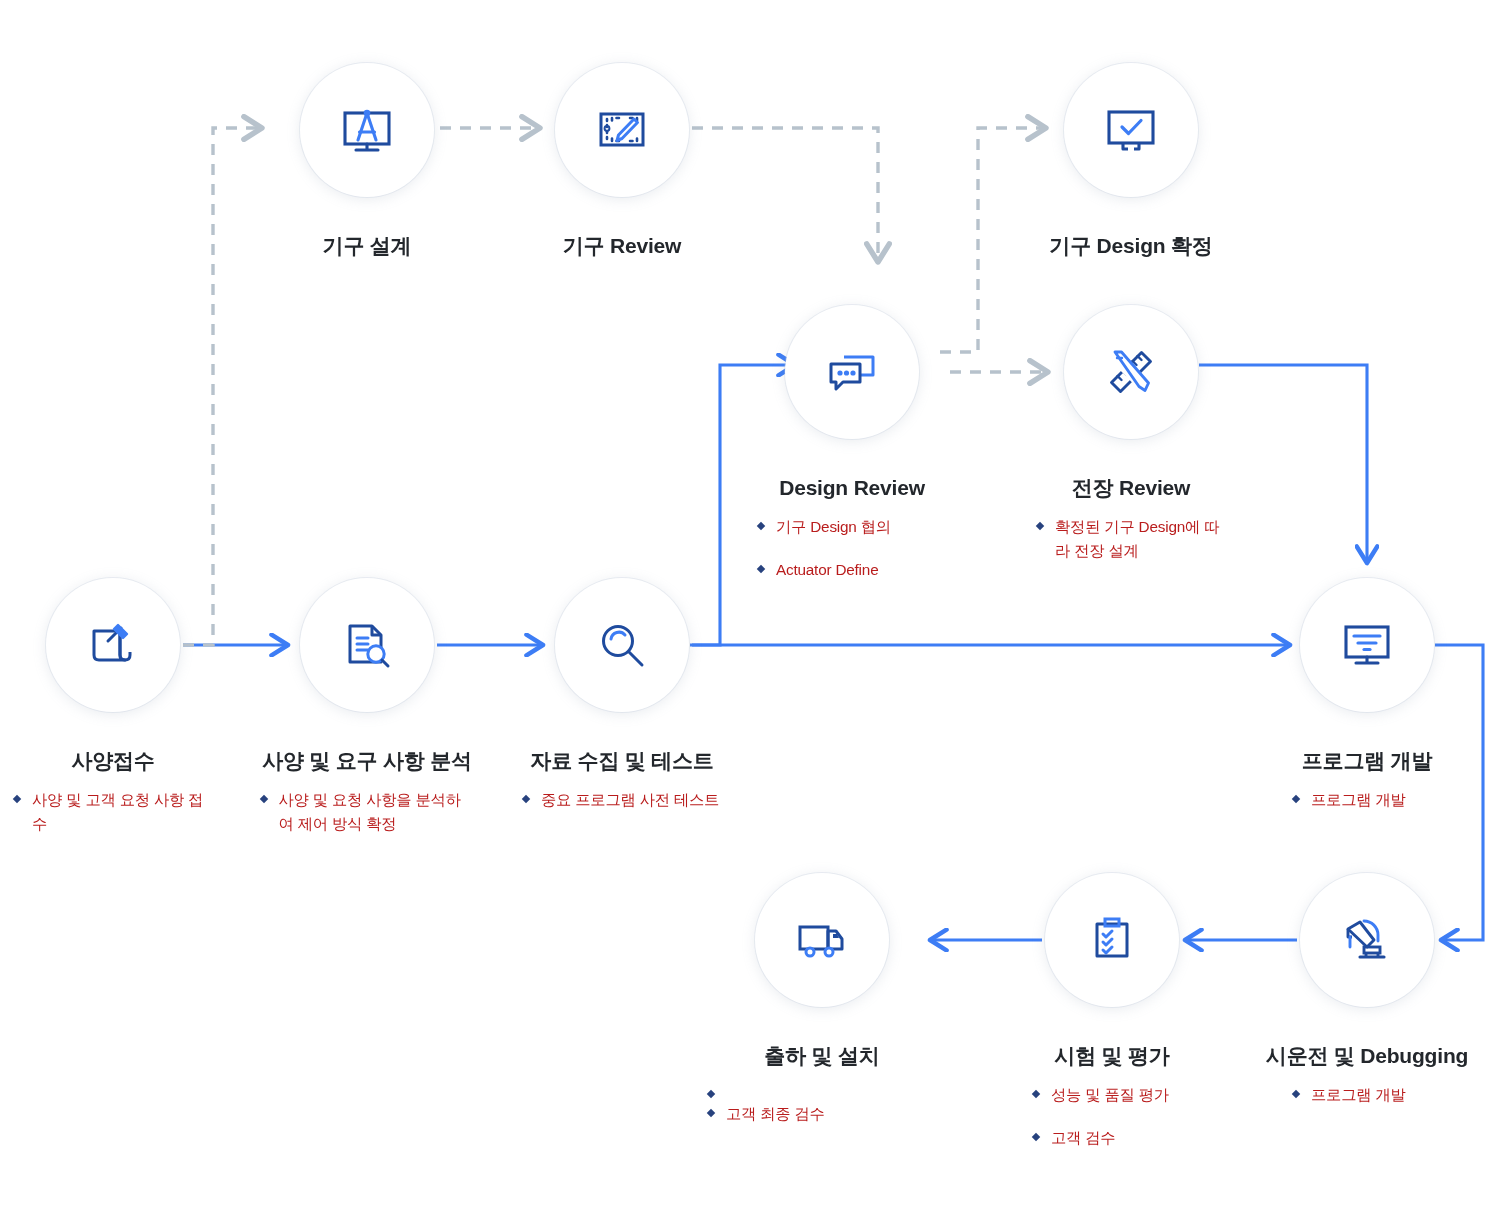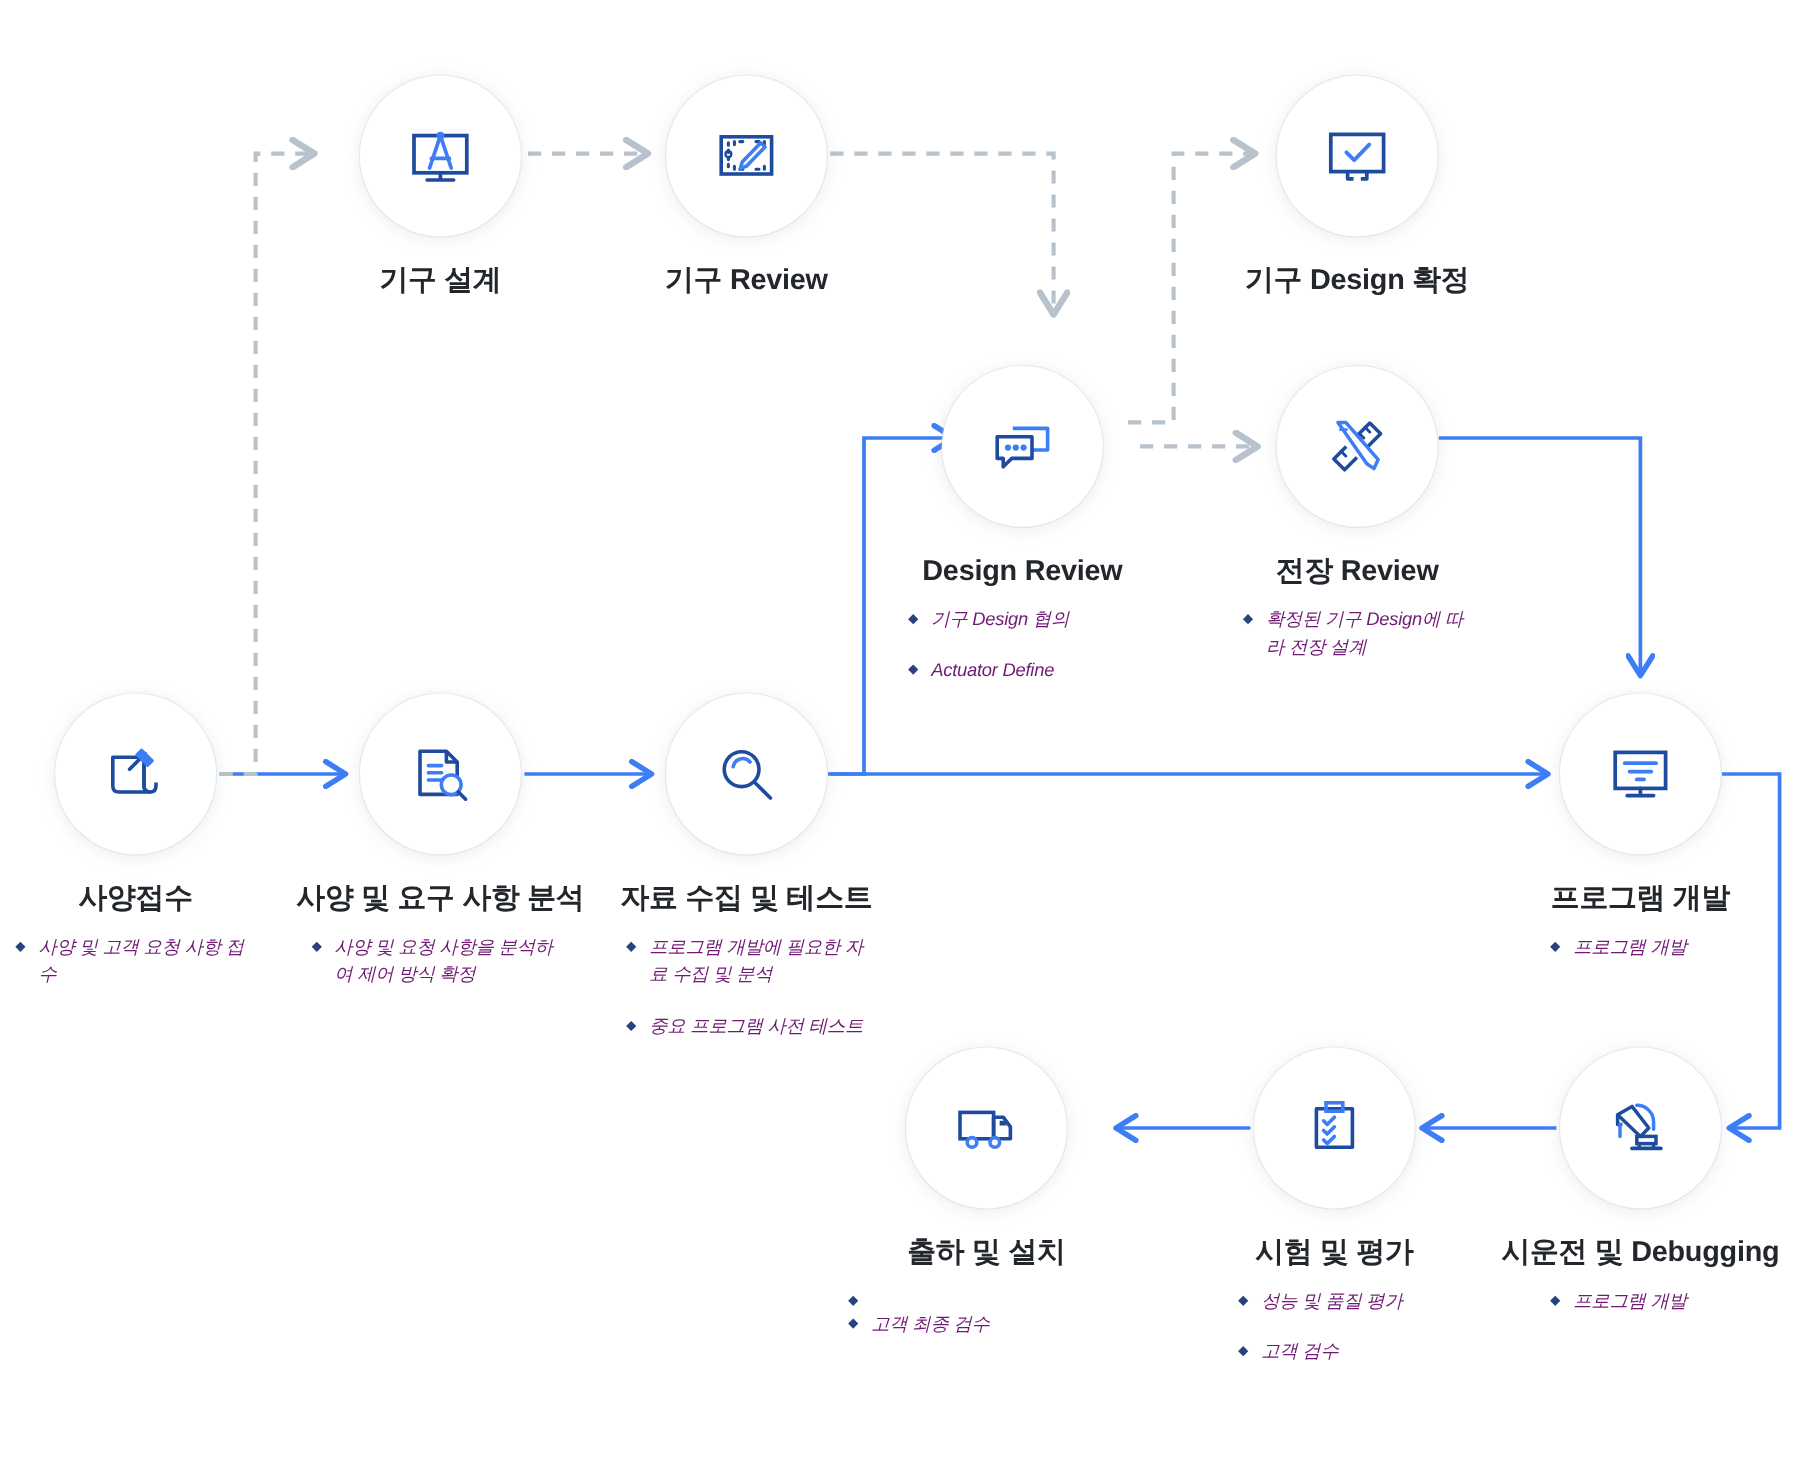--- a/index.html
+++ b/index.html
@@ -35,44 +35,43 @@
     background: #ffffff;
     box-shadow: 0 2px 14px rgba(140,155,175,0.20), 0 0 0 1px rgba(200,210,225,0.30);
     display: flex;
     align-items: center;
     justify-content: center;
     position: relative;
     z-index: 3;
   }
   .bubble svg { display: block; }
   .node-title {
-    margin-top: 22px;
-    font-size: 24px;
+    margin-top: 36px;
+    font-size: 21px;
     font-weight: 700;
     color: #23272c;
     letter-spacing: -0.2px;
     line-height: 1.25;
     white-space: nowrap;
   }
   .bullets {
     margin-top: 14px;
     padding: 0;
     list-style: none;
     text-align: left;
     display: inline-block;
   }
   .bullets li {
     position: relative;
     padding-left: 19px;
     margin-bottom: 19px;
     font-size: 15.3px;
     line-height: 1.52;
-    color: #701a75;
+    color: #b91c1c;
     letter-spacing: -0.2px;
-    font-style: italic;
   }
   .bullets li:last-child { margin-bottom: 0; }
   .bullets li .bl-dot {
     position: absolute;
     left: 1px; top: 8px;
     width: 6px; height: 6px;
     background: #27427e;
     transform: rotate(45deg);
   }
   .bw-200 { width: 200px; }
@@ -251,21 +250,20 @@
       <span>
         <svg width="66" height="66" viewBox="0 0 66 66">
           <circle cx="29" cy="29" r="14.5" fill="none" stroke="#1f4b9e" stroke-width="3"></circle>
           <path d="M22 27 A8 8 0 0 1 36 23" fill="none" stroke="#3d7df5" stroke-width="3" stroke-linecap="round"></path>
           <path d="M40 40 L53 53" stroke="#1f4b9e" stroke-width="3" stroke-linecap="round"></path>
         </svg>
       </span>
     </div>
     <div class="node-title">자료 수집 및 테스트</div>
     <ul class="bullets bw-200">
-      <li><span class="bl-dot"></span><span>프로그램 개발에 필요한 자료 수집 및 분석</span></li>
       <li><span class="bl-dot"></span><span>중요 프로그램 사전 테스트</span></li>
     </ul>
   </div>
 
   <div class="node" style="left:1367px; top:578px;">
     <div class="bubble">
       <span>
         <svg width="66" height="66" viewBox="0 0 66 66">
           <rect x="12" y="15" width="42" height="30" fill="none" stroke="#1f4b9e" stroke-width="3.1"></rect>
           <path d="M20 24 L46 24" stroke="#3d7df5" stroke-width="3.2" stroke-linecap="round"></path>

